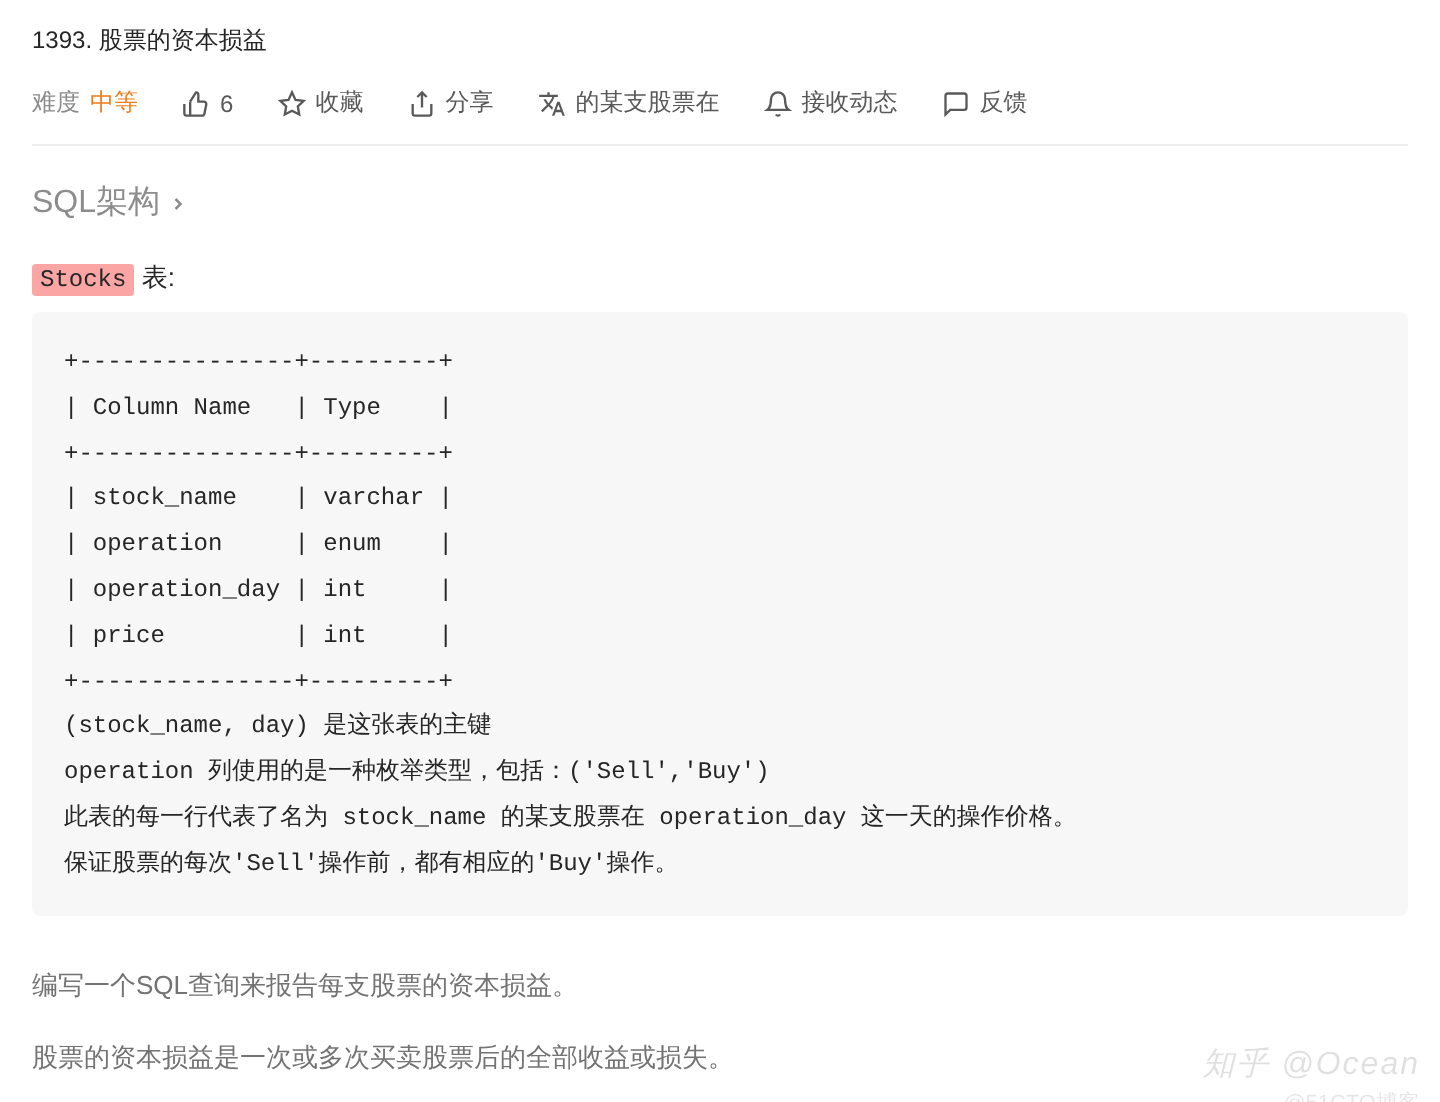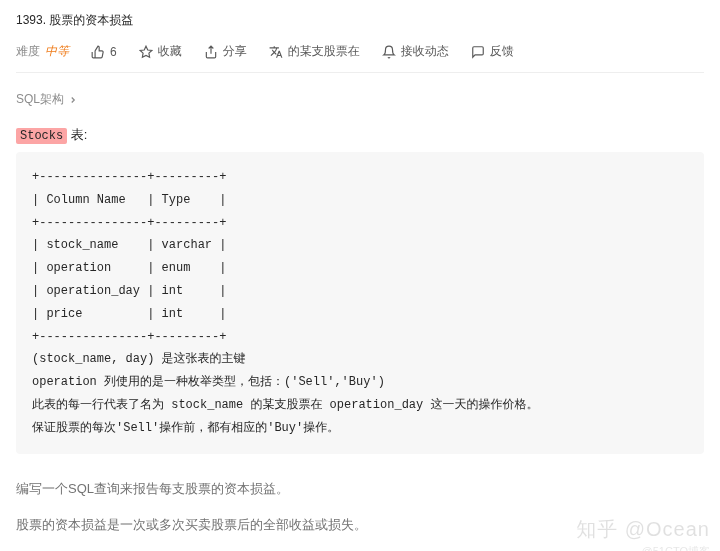--- a/index.html
+++ b/index.html
@@ -25,26 +25,26 @@
       color: #595959;
       font-size: 12px;
     }
     .action-item {
       display: flex;
       align-items: center;
       gap: 5px;
       cursor: pointer;
     }
     .difficulty-label { color: #8c8c8c; }
-    .difficulty-value { color: #ef7c1a; font-style: italic; }
+    .difficulty-value { color: #ef7c1a; }
     .icon { display: inline-flex; width: 14px; height: 14px; }
     .section-link {
       margin-top: 18px;
       color: #8c8c8c;
-      font-size: 12px;
+      font-size: 16px;
       display: flex;
       align-items: center;
       gap: 4px;
       cursor: pointer;
     }
     .table-label {
       margin-top: 18px;
       margin-bottom: 8px;
       font-size: 13px;
       color: #262626;
@@ -71,25 +71,26 @@
     .body-text {
       font-size: 13px;
       color: #737373;
       line-height: 1.7;
       margin-bottom: 14px;
     }
     .watermark {
       position: fixed;
       right: 10px;
       bottom: 8px;
-      font-size: 20px;
+      font-size: 16px;
       color: rgba(0,0,0,0.12);
       pointer-events: none;
       font-weight: 300;
       letter-spacing: 1px;
+      font-style: italic;
     }
     .watermark-sub {
       position: fixed;
       right: 10px;
       bottom: -8px;
       font-size: 11px;
       color: rgba(0,0,0,0.1);
       pointer-events: none;
     }
   </style>

